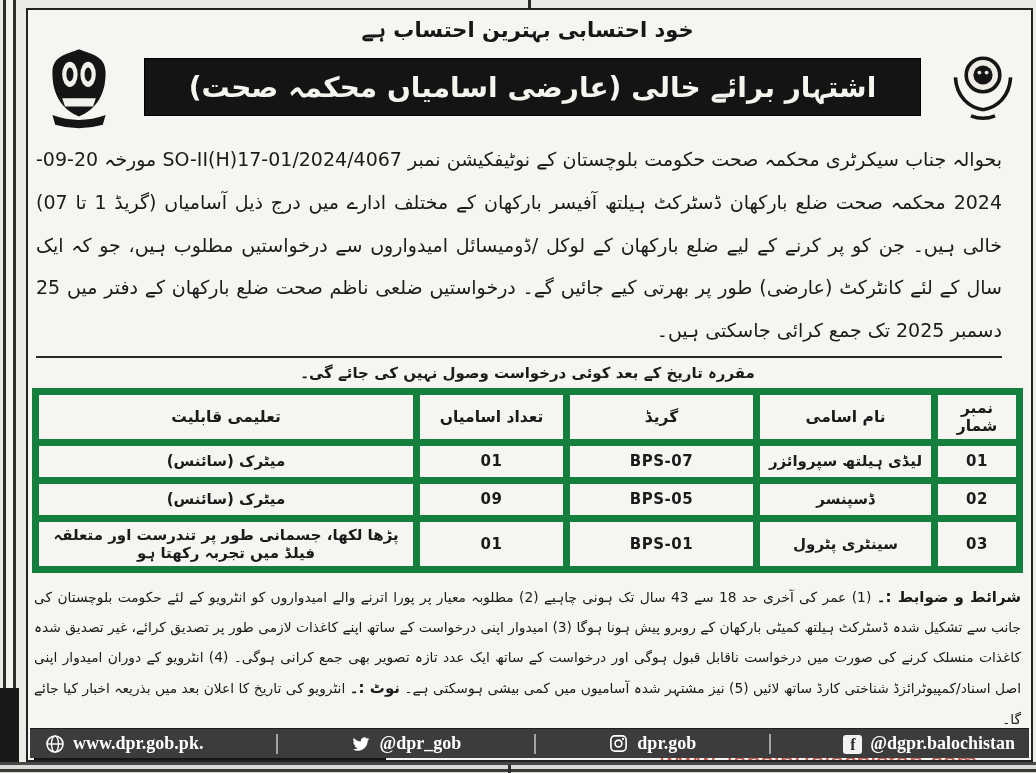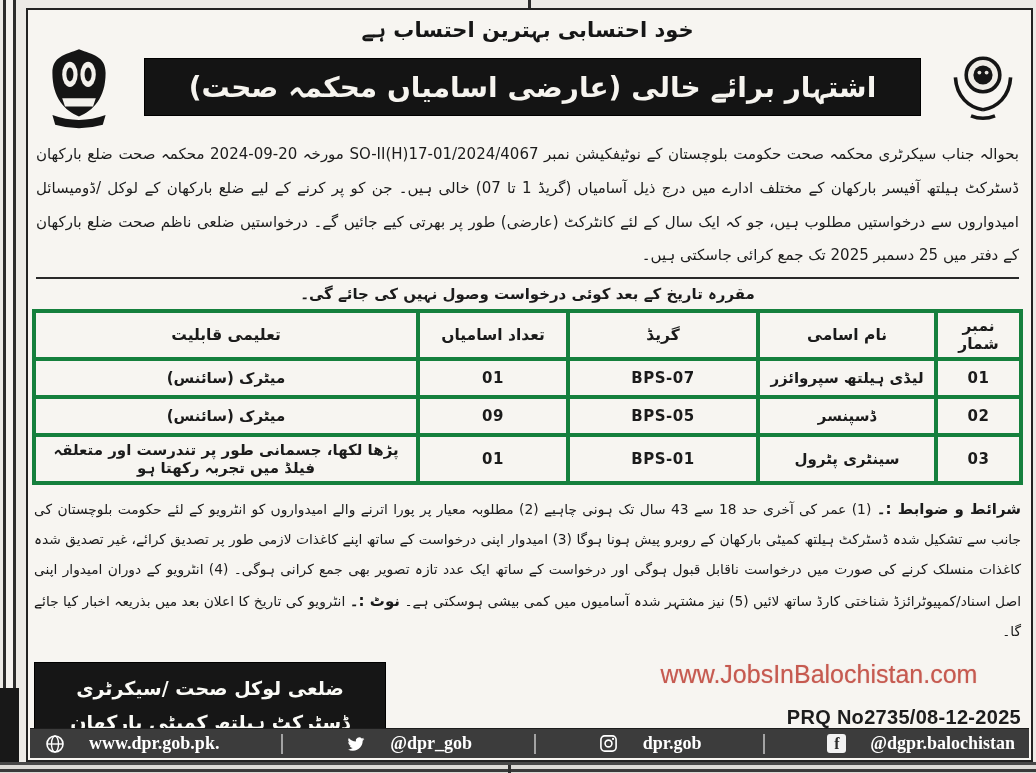--- a/index.html
+++ b/index.html
@@ -30,26 +30,26 @@
   .tagline{text-align:center; font-size:21px; font-weight:bold; color:#161616;
     letter-spacing:0.5px; margin-top:4px;}
 
   .header-row{display:flex; align-items:center; margin:2px 4px 0 4px; height:86px;}
   .emblem{flex:0 0 auto; display:flex; align-items:center; justify-content:center;}
   .emblem svg{display:block;}
   .banner{flex:1; background:var(--banner_bg); color:#f6f4ef; text-align:center;
     height:58px; line-height:58px; font-size:28px; font-weight:bold;
     margin:0 26px 0 22px; border:1px solid #000;}
 
-  .intro{direction:rtl; text-align:justify; font-size:15px; font-weight:500;
-    line-height:2.25; margin:8px 4px 0 4px; padding-bottom:4px; border-bottom:2px solid #2a2a2a;}
+  .intro{direction:rtl; text-align:justify; font-size:19px; font-weight:500;
+    line-height:2.25; margin:8px 21px 0 4px; padding-bottom:4px; border-bottom:2px solid #2a2a2a;}
   .intro-closing{direction:rtl; text-align:center; font-size:15px; font-weight:700; padding:6px 0 6px 0;}
 
   table.vacancy{width:100%; border-collapse:collapse; direction:rtl; table-layout:fixed;}
-  table.vacancy th, table.vacancy td{border:4px solid #15803d; text-align:center; vertical-align:middle;
+  table.vacancy th, table.vacancy td{border:7px solid #15803d; text-align:center; vertical-align:middle;
     font-size:15px; padding:4px 6px;}
   table.vacancy th{font-weight:bold; height:44px; font-size:15.5px;}
   table.vacancy td{height:38px; font-weight:600;}
   td.latin{font-weight:bold; letter-spacing:0.5px;margin-left:24px;}
   td.qual-long{font-size:13.5px;}
 
   .terms{direction:rtl; text-align:justify; font-size:13.8px; line-height:2.15; margin:8px 2px 4px 2px;}
   .terms b{font-size:15px;}
 
   .bottom-row{position:relative; height:100px; margin-top:6px;}
@@ -58,21 +58,21 @@
     direction:rtl; border:1px solid #000;}
   .watermark{position:absolute; left:548px; top:8px; width:478px; text-align:center;
     color:var(--watermark); font-size:25px; font-weight:500; font-family:"Liberation Sans","DejaVu Sans",sans-serif;
     text-shadow:0 0 1px rgba(198,90,80,.5);}
   .prq{position:absolute; right:2px; top:54px; font-size:20px; font-weight:800; color:#1d1d1d;
     font-family:"Liberation Sans","DejaVu Sans",sans-serif; letter-spacing:0.3px;}
 
   .social-bar{position:absolute; left:2px; right:2px; bottom:2px; height:30px;
     background:var(--footer_bar_bg); color:#fff; display:flex; align-items:center;
     justify-content:space-between; padding:0 14px; border-top:1px solid #1d1d1d;}
-  .social-item{display:flex; align-items:center; gap:24px; font-family:"Liberation Serif","DejaVu Serif",serif;
+  .social-item{display:flex; align-items:flex-end; gap:8px; font-family:"Liberation Serif","DejaVu Serif",serif;
     font-weight:bold; font-size:18px; white-space:nowrap;}
   .social-sep{width:2px; height:20px; background:#cfcfcf; opacity:.7;}
   .icon-box{width:21px; height:21px; display:flex; align-items:center; justify-content:center;}
   .fb-box{width:19px; height:19px; background:#f2f2f2; color:#2b2b2b; border-radius:3px;
     font-family:"Liberation Serif",serif; font-weight:bold; font-size:16px; line-height:19px; text-align:center;}
 </style>
 </head>
 <body>
 
 <div class="page">

